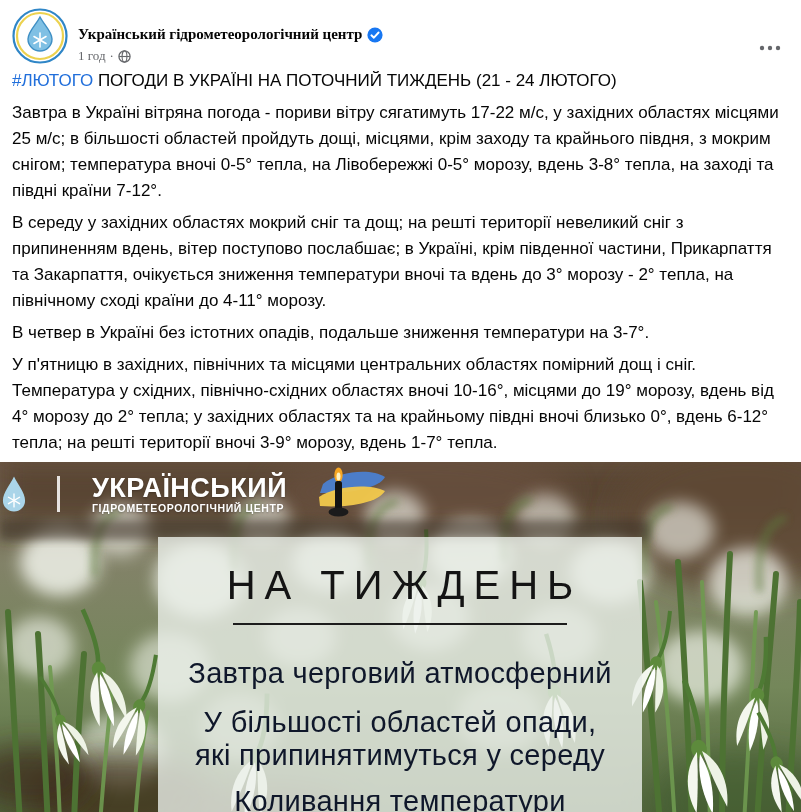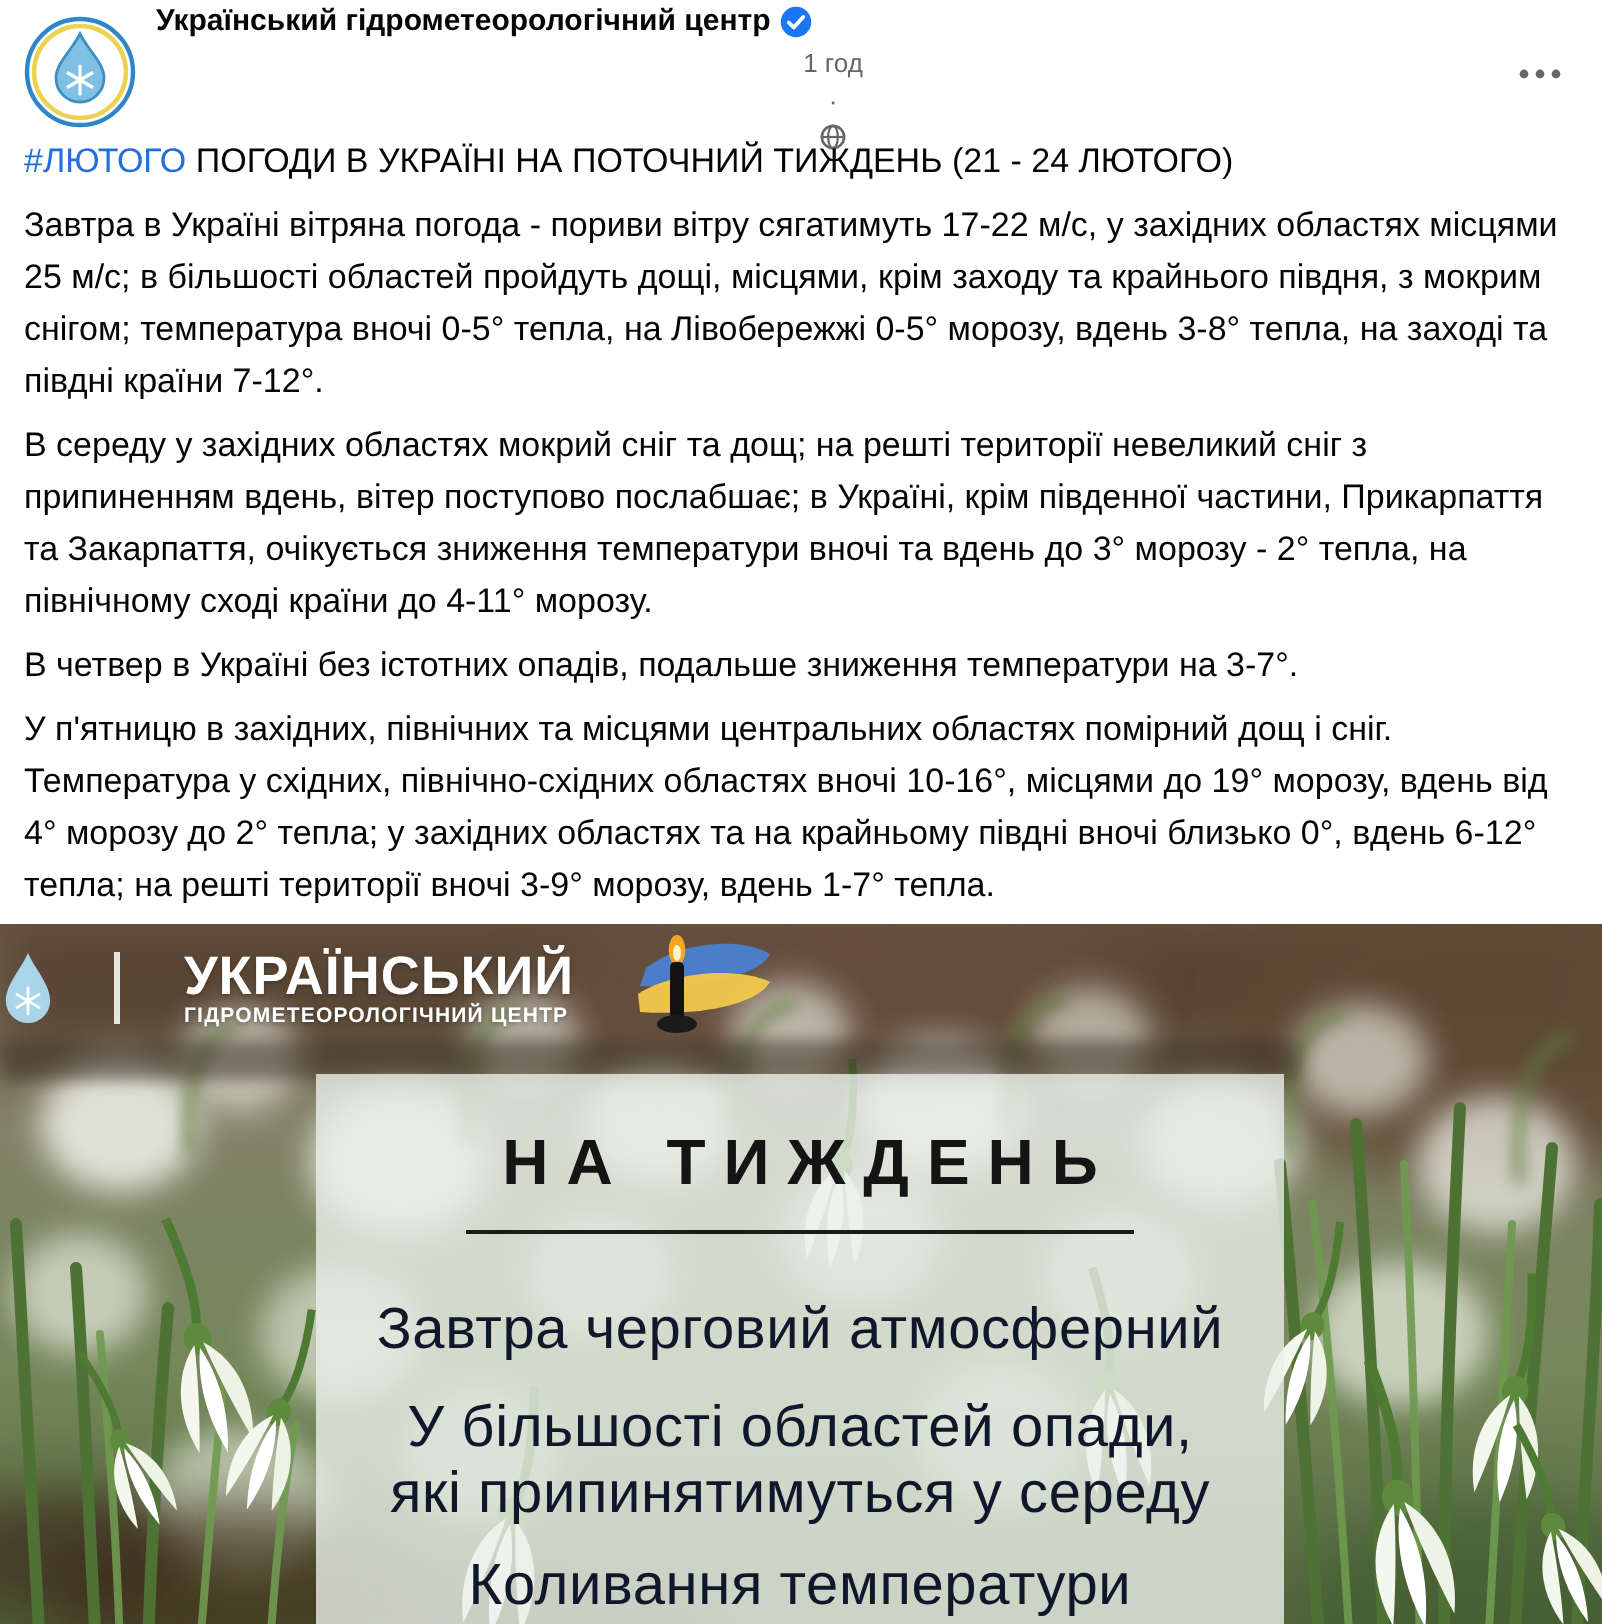--- a/index.html
+++ b/index.html
@@ -5,27 +5,27 @@
   * { box-sizing: border-box; }
   html,body { margin:0; padding:0; background:#fff; }
   body {
     width:801px; height:812px; overflow:hidden;
     font-family:"Liberation Sans", sans-serif;
     color:#050505;
   }
   .post { width:801px; background:#fff; }
 
   
-  .header { display:flex; align-items:center; padding:8px 16px 0 12px; height:64px; }
+  .header { display:flex; align-items:flex-end; padding:8px 16px 0 12px; height:64px;font-family:Liberation Serif, serif; }
   .avatar { width:56px; height:56px; flex:0 0 56px; cursor:pointer; }
   .header-info { margin-left:10px; flex:1; padding-top:4px; }
   .name-row { display:flex; align-items:center; gap:5px; }
   .page-name { font-size:15px; font-weight:700; color:#050505; line-height:19px; cursor:pointer; }
   .meta-row { display:flex; align-items:center; gap:4px; margin-top:4px;
-              font-size:13px; color:#65676b;flex-direction:column; }
+              font-size:13px; color:#65676b; }
   .menu-btn { padding:8px 4px; cursor:pointer; margin-top:2px; }
 
   
   .post-body { padding:4px 20px 0 12px; font-size:17px; line-height:26px; color:#050505; }
   .post-body p { margin:0 0 6px 0; }
   .hashtag { color:#216fdb; text-decoration:none; cursor:pointer; }
 
   
   .photo { position:relative; width:801px; height:362px; overflow:hidden; cursor:pointer; background:#6f8355; }
   .photo-bg { position:absolute; left:0; top:0; width:801px; height:362px; display:block; }
@@ -37,21 +37,21 @@
   .wm-top { font-size:27px; font-weight:700; letter-spacing:.5px; line-height:28px; }
   .wm-bottom { font-size:10.5px; font-weight:700; letter-spacing:.6px; line-height:12px; }
   .wm-flag { margin-left:-4px; margin-top:2px; }
 
   
   .panel {
     position:absolute; left:158px; top:75px; width:484px; height:310px;
     background:rgba(234,239,232,0.80);
     text-align:center; color:#1c1c1c;
   }
-  .panel-heading { margin-top:26px; font-size:32px; font-weight:700;
+  .panel-heading { margin-top:26px; font-size:40px; font-weight:400;
                    letter-spacing:9px; color:#141414; text-indent:9px; }
   .panel-rule { width:334px; border:none; border-top:2px solid #1c1c1c; margin:15px auto 0 auto; }
   .panel p { font-size:29px; line-height:33px; letter-spacing:.3px; color:#0f172a; margin:0; }
   .panel .g1 { margin-top:32px; }
   .panel .g2 { margin-top:16px; }
   .panel .g3 { margin-top:13px; }
 </style>
 </head>
 <body>
 

